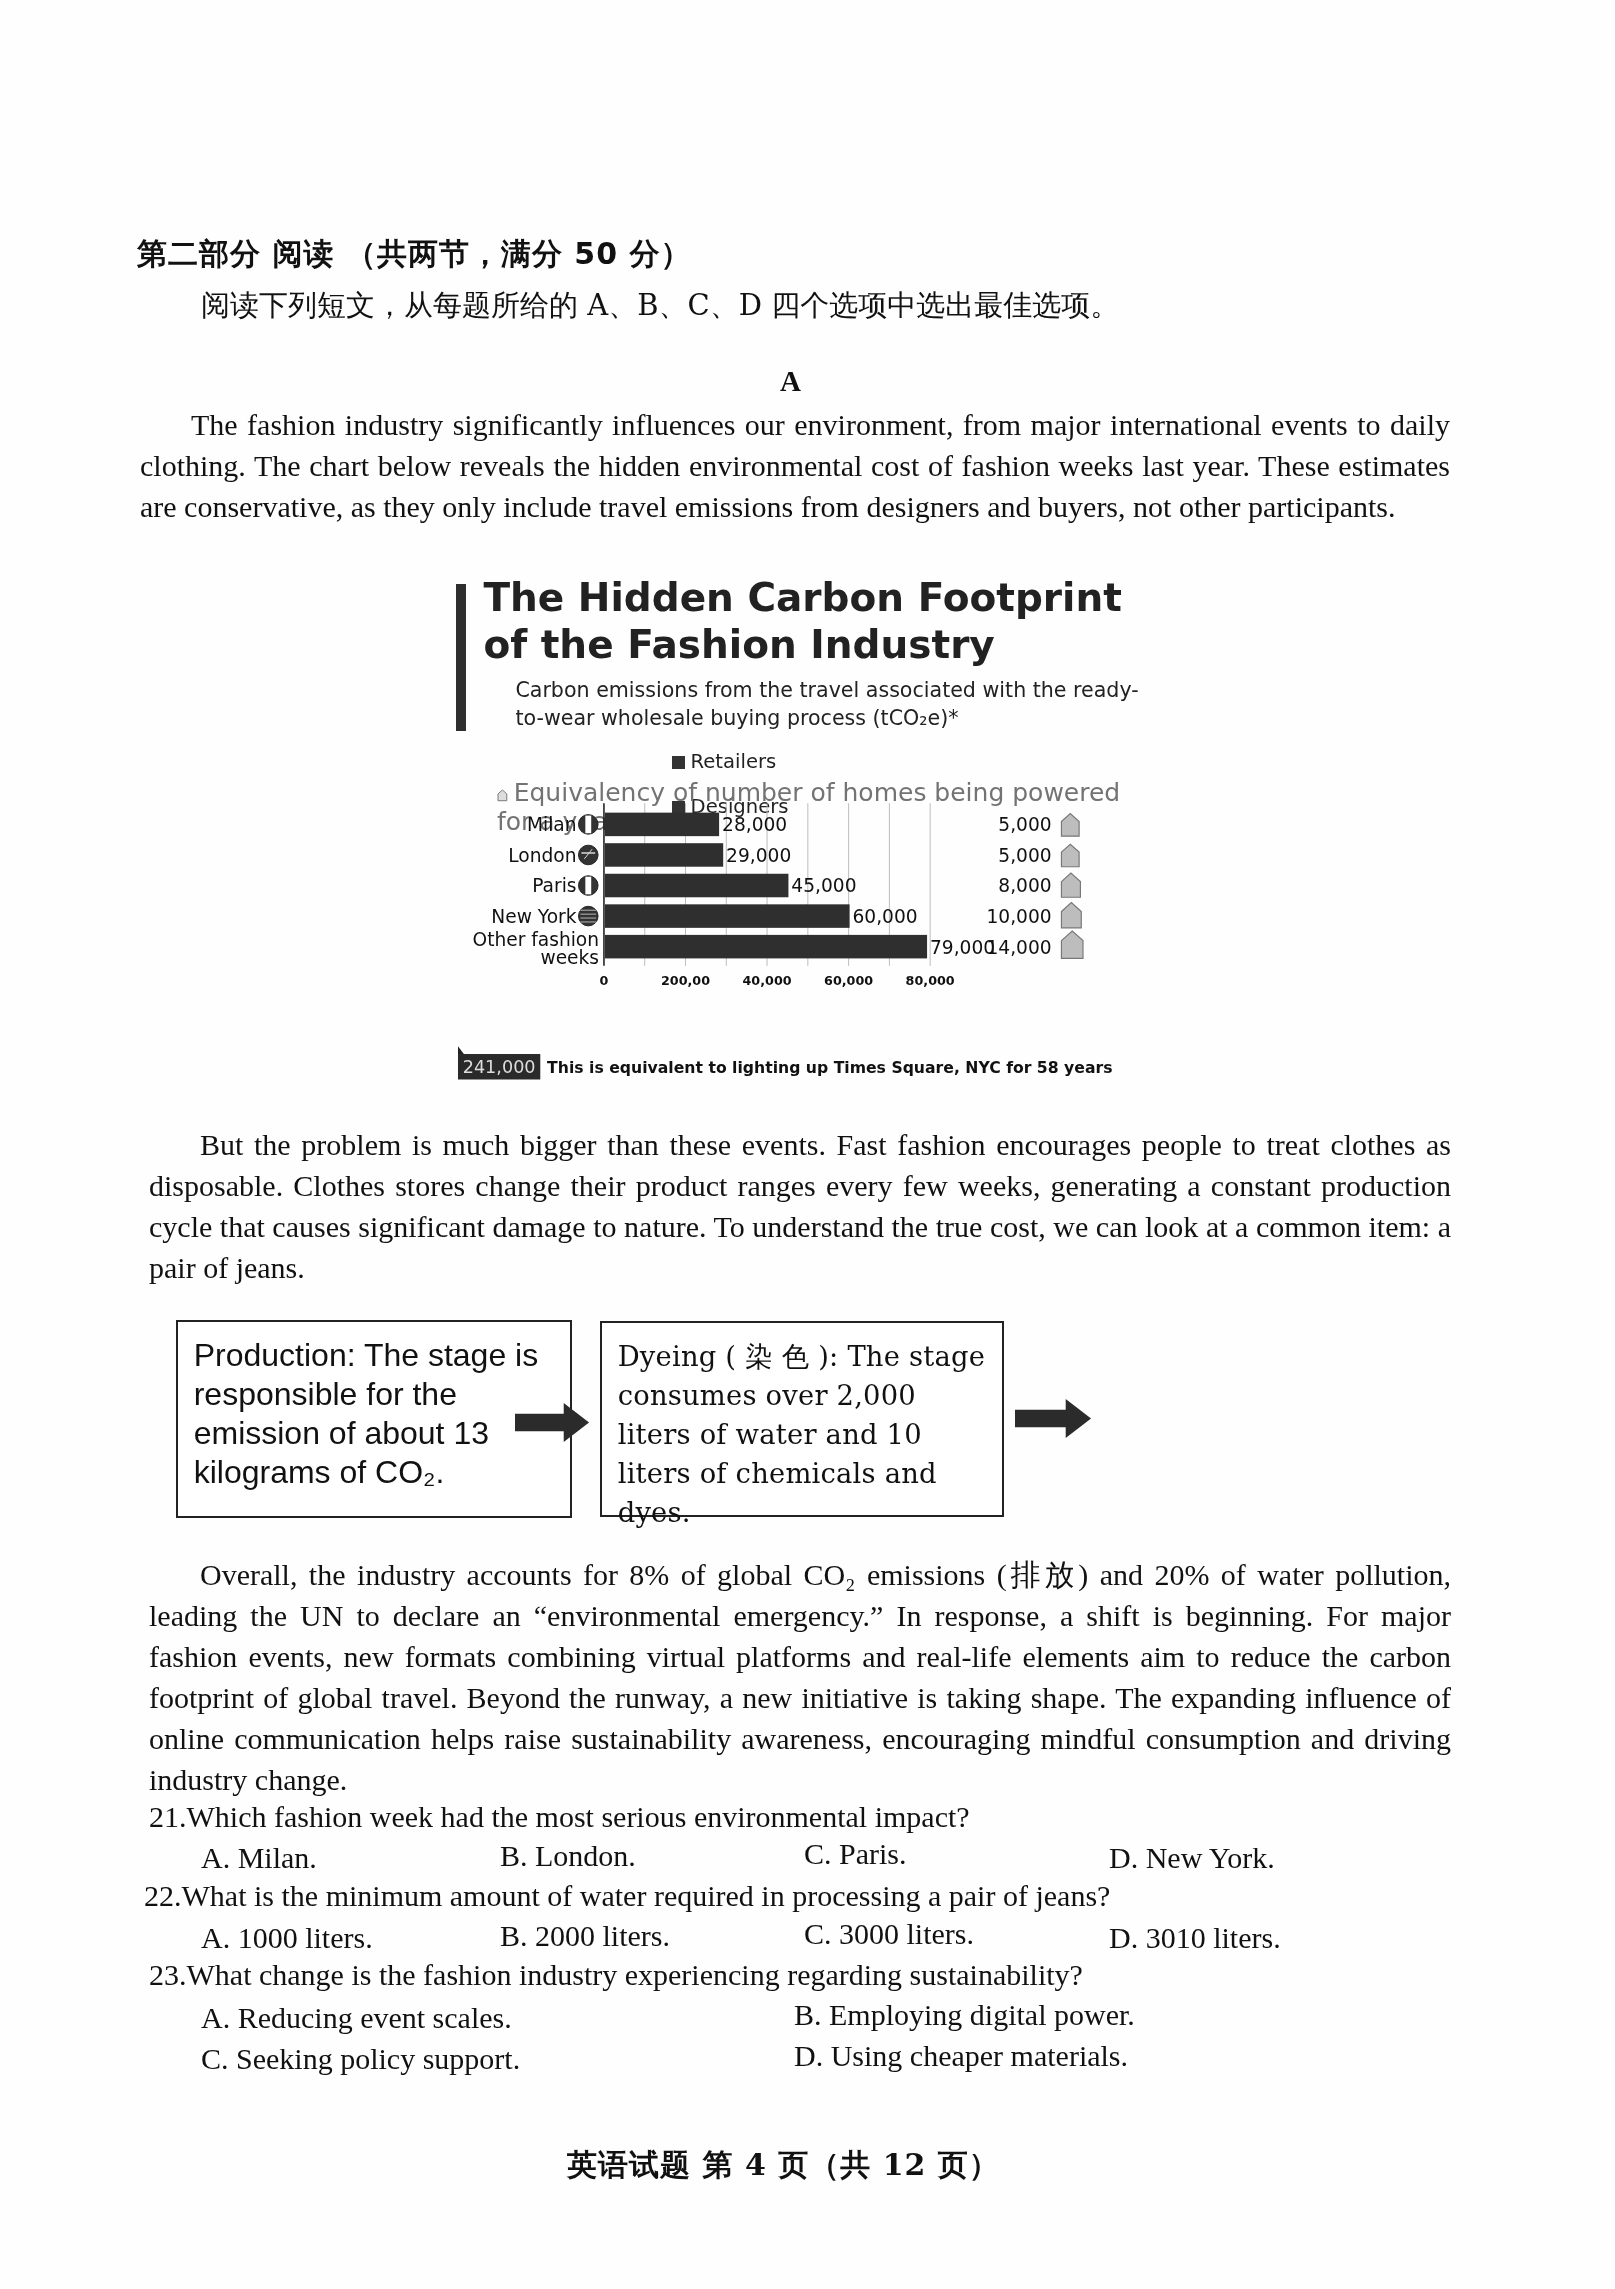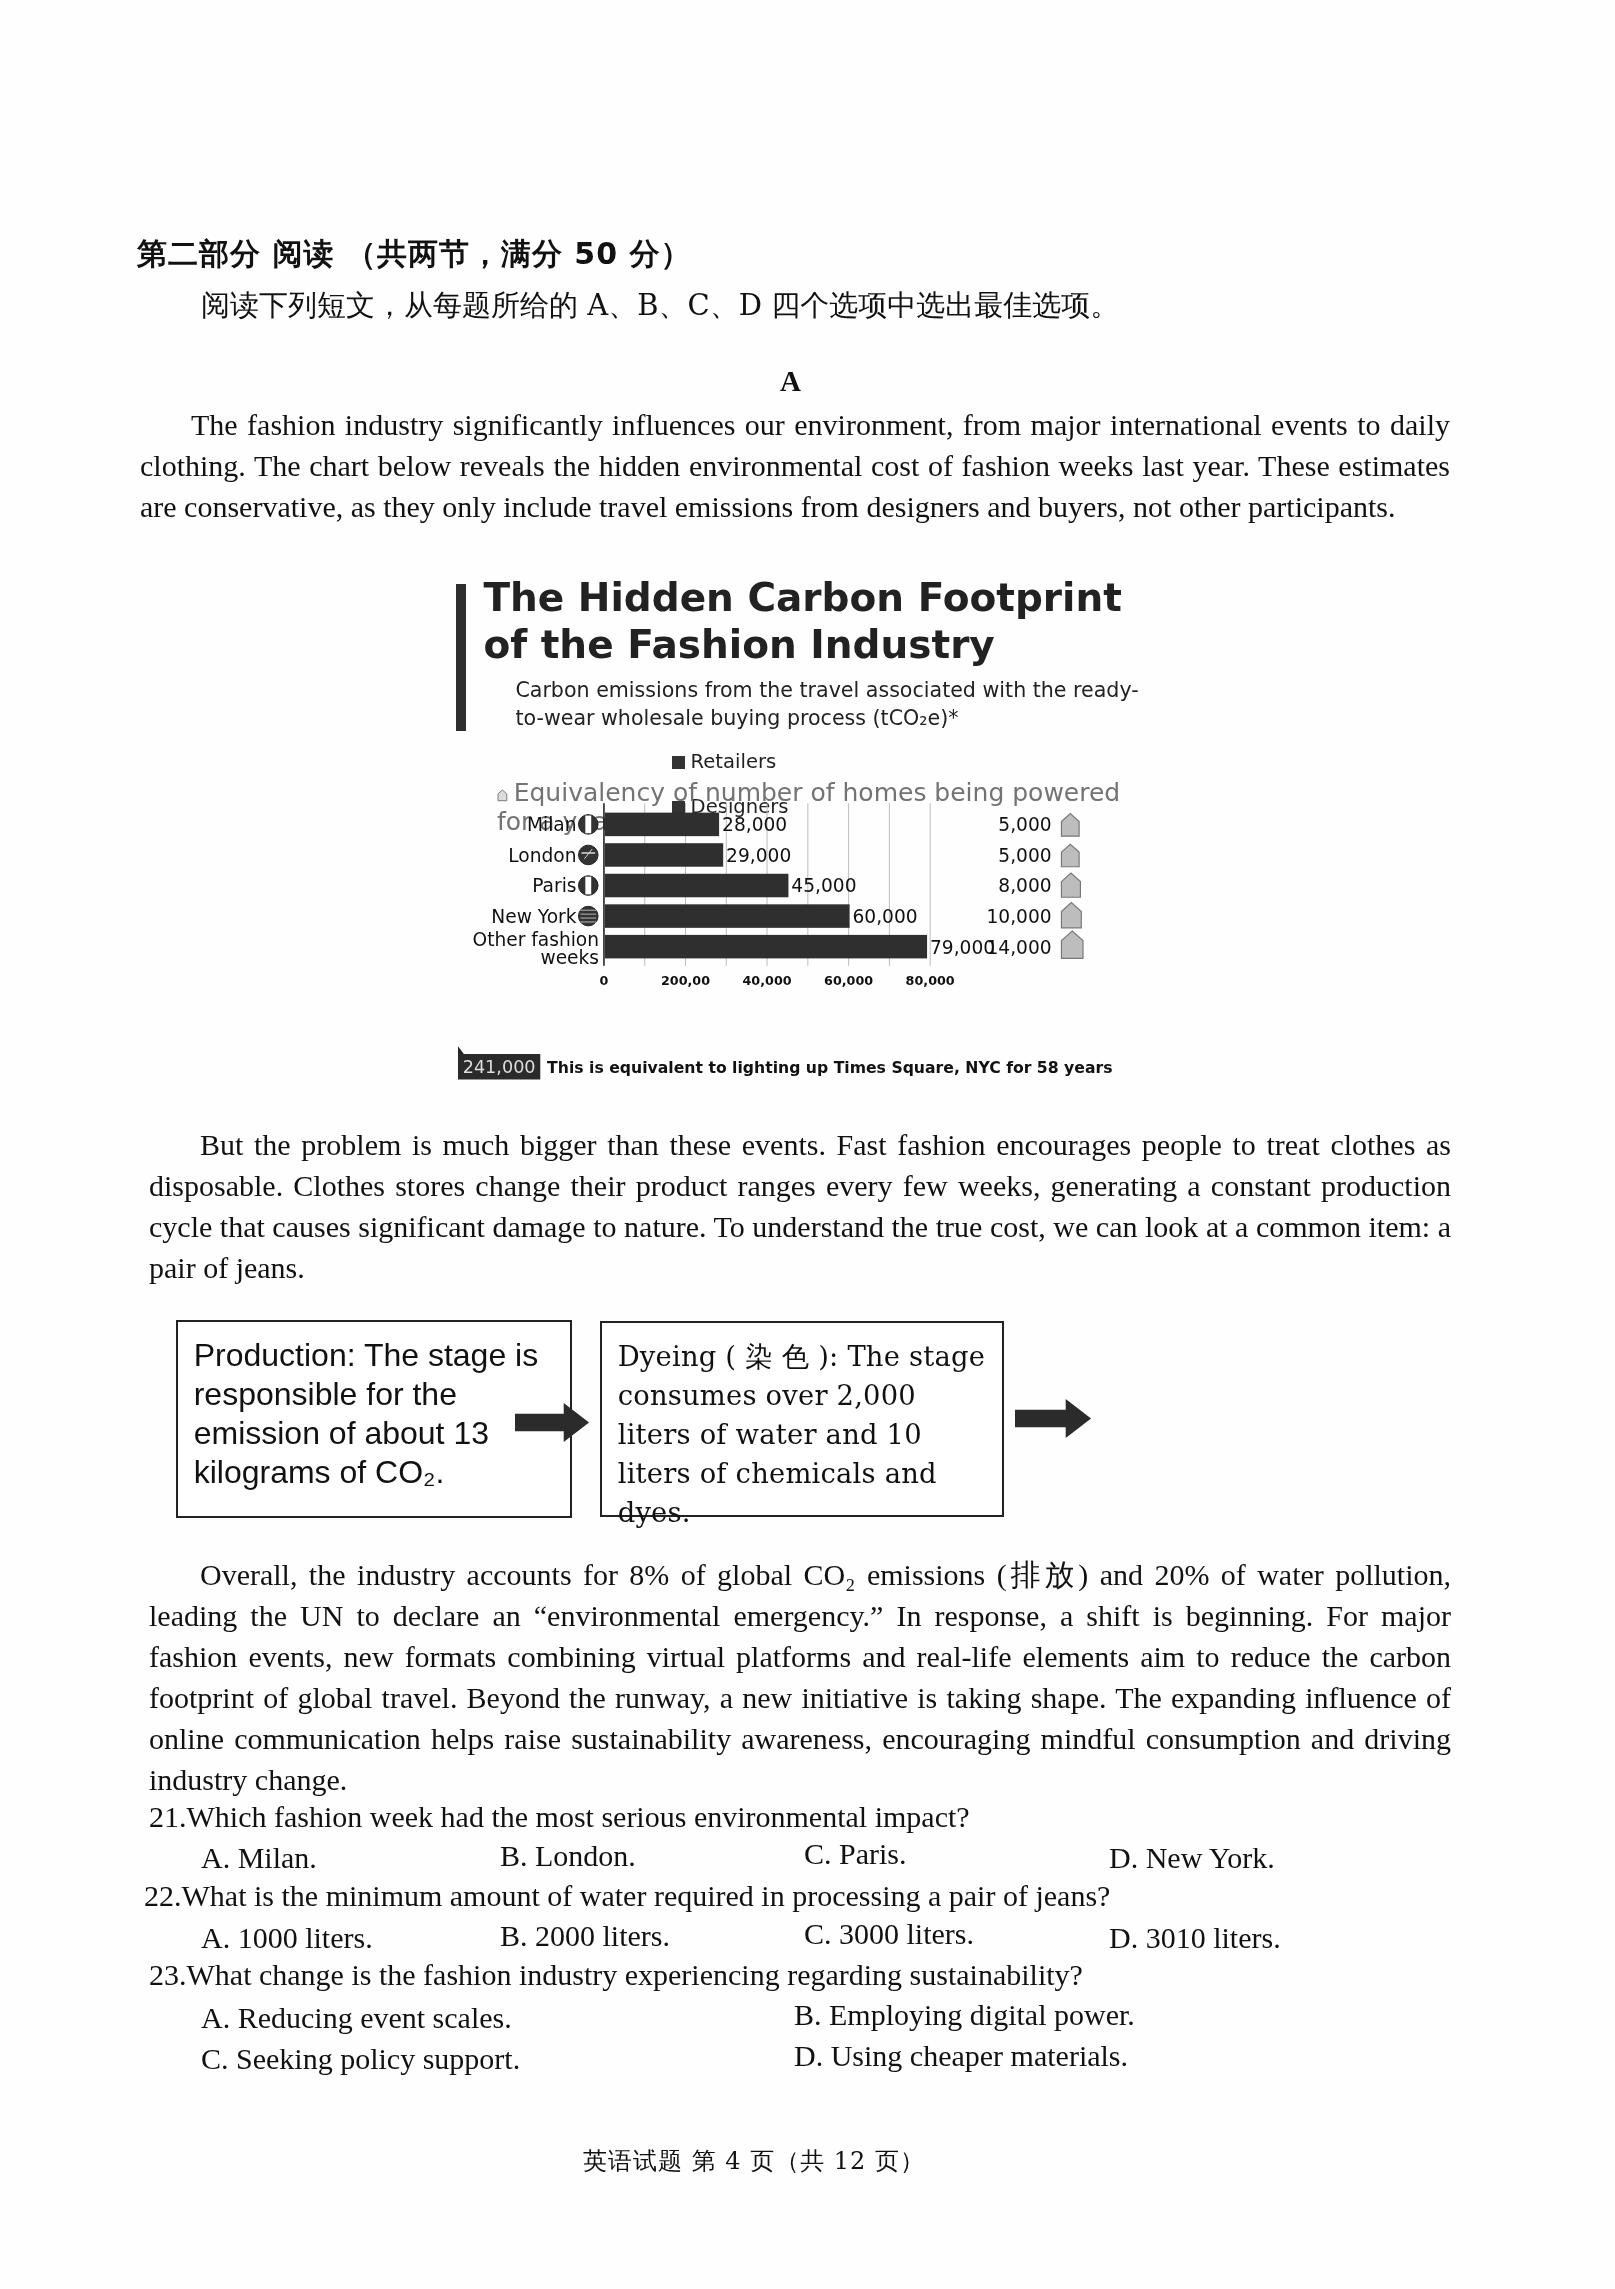--- a/index.html
+++ b/index.html
@@ -37,21 +37,21 @@
   .flow-box { position: absolute; border: 2.9px solid #222; background: #fff; font-size: 29px; line-height: 39px;
     padding: 13.7px 15.7px; box-sizing: border-box; font-family: "DejaVu Serif", "Liberation Serif", serif; }
   .fb1 { left: 176px; top: 1320px; width: 396px; height: 198px; font-family: Liberation Sans, sans-serif; font-size: 32px; }
   .fb2 { left: 600px; top: 1321px; width: 404px; height: 196px; font-size: 27.4px; letter-spacing: 0.2px; }
   .fb3 { left: 1100px; top: 1316px; width: 330px; height: 191px; font-size: 27.4px; letter-spacing: 0.5px; }
   .arrow { position: absolute; }
 
   
   .q { position: absolute; font-size: 30px; }
   .opt { position: absolute; font-size: 30px; }
-  .footer { left: 583px; top: 2145px; font-size: 24px; font-weight: normal; font-family: "DejaVu Serif", serif; letter-spacing: 1px; }
+  .footer { left: 567px; top: 2145px; font-size: 30px; font-weight: bold; font-family: "DejaVu Serif", serif; letter-spacing: 1px; }
 </style>
 </head>
 <body>
 
 <div class="page">
 
   <div class="abs sec-title">第二部分 阅读 （共两节，满分 50 分）</div>
   <div class="abs instr">阅读下列短文，从每题所给的 A、B、C、D 四个选项中选出最佳选项。</div>
 
   <div class="abs passage-label">A</div>

